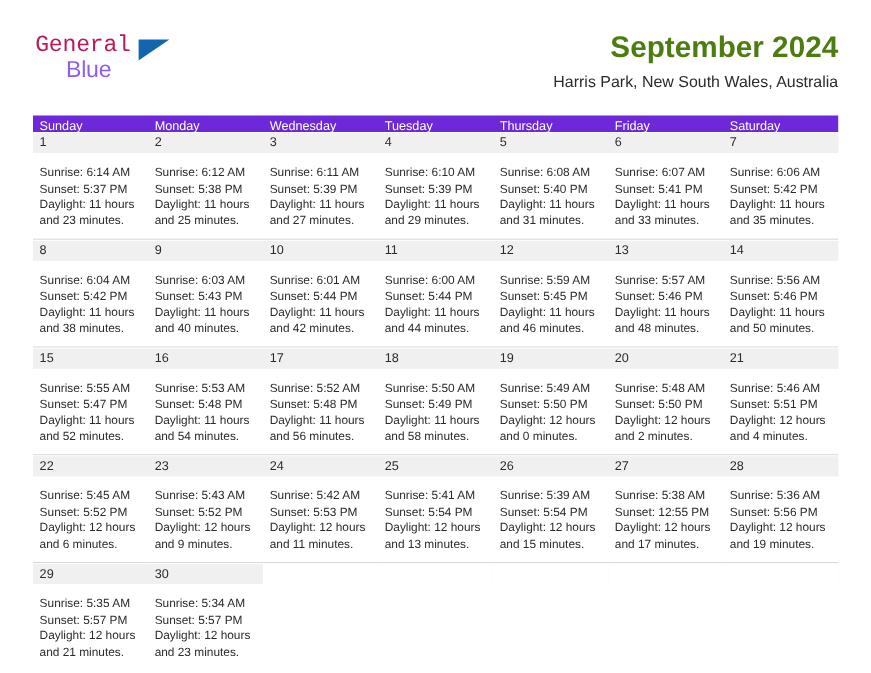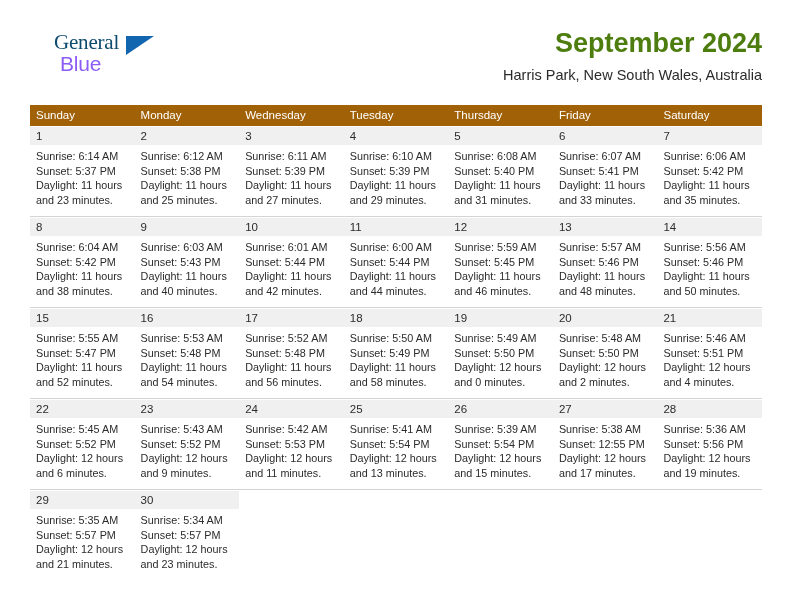--- a/index.html
+++ b/index.html
@@ -36,23 +36,22 @@
     top: 4px;
     width: 200px;
     height: 56px;
   }
   .brand-general {
     position: absolute;
     left: 2px;
     top: 0px;
     font-size: 21px;
     letter-spacing: -0.2px;
-    color: #0c4a6e;
-    font-family: Liberation Serif, serif;
-    margin-left: 22px;
+    color: #be185d;
+    font-family: Liberation Mono, monospace;
   }
   .brand-tri {
     position: absolute;
     left: 96px;
     top: 6px;
     width: 0;
     height: 0;
     border-left: 28px solid #1266b0;
     border-bottom: 19px solid transparent;
   }
@@ -90,22 +89,22 @@
 
   
   .calendar {
     position: absolute;
     left: 30px;
     top: 105px;
     width: 732px;
   }
   .weekhead {
     display: flex;
-    background: #a16207;
-    height: 21px;
+    background: #6d28d9;
+    height: 15px;
   }
   .weekhead .dow {
     flex: 1 1 0;
     color: #ffffff;
     font-size: 11.5px;
     line-height: 21px;
     padding-left: 6px;
     box-sizing: border-box;
     overflow: hidden;
     white-space: nowrap;
@@ -128,20 +127,21 @@
     background: #f0f0f0;
   }
   .week-numbers .dnum.empty {
     background: #ffffff;
   }
   .week-body {
     display: flex;
     background: #ffffff;
     height: 71px;
     border-bottom: 1px solid #d4d4d4;
+    margin-top: 7px;
   }
   .week-body .dcell {
     flex: 1 1 0;
     box-sizing: border-box;
     padding: 4px 6px 0 6px;
     font-size: 10.8px;
     line-height: 14.6px;
     color: #2b2b2b;
   }
   .dcell .line {

